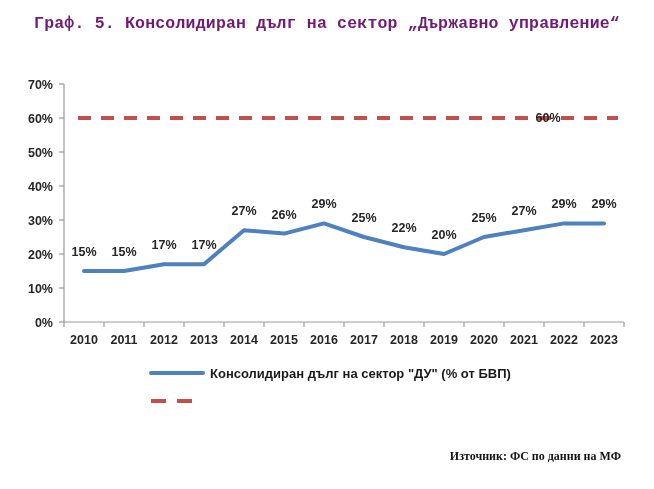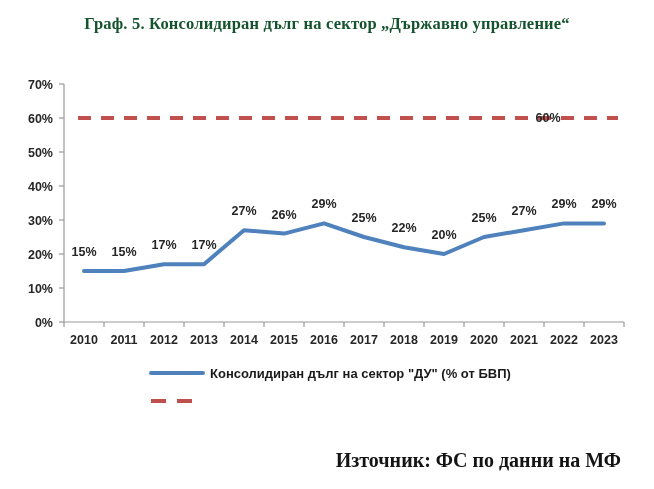--- a/index.html
+++ b/index.html
@@ -1,29 +1,29 @@
 <!DOCTYPE html>
 <html><head>
 <meta charset="utf-8">
 <style>
   html,body{margin:0;padding:0;background:#fff;}
   .page{position:relative;width:654px;height:489px;background:#ffffff;overflow:hidden;
         font-family:"Liberation Sans",sans-serif;}
   .chart-title{position:absolute;top:14px;left:0;width:100%;text-align:center;
-        font-family:Liberation Serif, serif;font-weight:600;font-size:16.5px;
-        color:#14532d;letter-spacing:.2px;}
+        font-family:Liberation Mono, monospace;font-weight:600;font-size:16.5px;
+        color:#701a75;letter-spacing:.2px;}
   svg.plot{position:absolute;top:0;left:0;}
   .tick-label{font-family:"Liberation Sans",sans-serif;font-weight:700;font-size:12.5px;fill:#262626;}
   .data-label{font-family:"Liberation Sans",sans-serif;font-weight:700;font-size:12.5px;fill:#262626;}
   .legend{position:absolute;left:149px;top:362px;display:flex;flex-direction:column;gap:6px;}
   .legend-item{display:flex;align-items:center;gap:5px;height:22px;}
   .legend-swatch{flex:0 0 56px;height:8px;}
   .legend-label{font-family:"Liberation Sans",sans-serif;font-weight:600;font-size:13px;color:#1a1a1a;}
   .source{position:absolute;top:449px;right:33px;font-family:"Liberation Serif",serif;
-        font-weight:600;font-size:20px;color:#141414;}
+        font-weight:600;font-size:12px;color:#141414;}
 </style>
 </head>
 <body>
 
 <div class="page">
 
   <div class="chart-title">Граф. 5. Консолидиран дълг на сектор „Държавно управление“</div>
 
   <svg class="plot" width="654" height="489" viewBox="0 0 654 489">
       <line x1="64" y1="84" x2="64" y2="322" stroke="#999999" stroke-width="1.2"></line>

